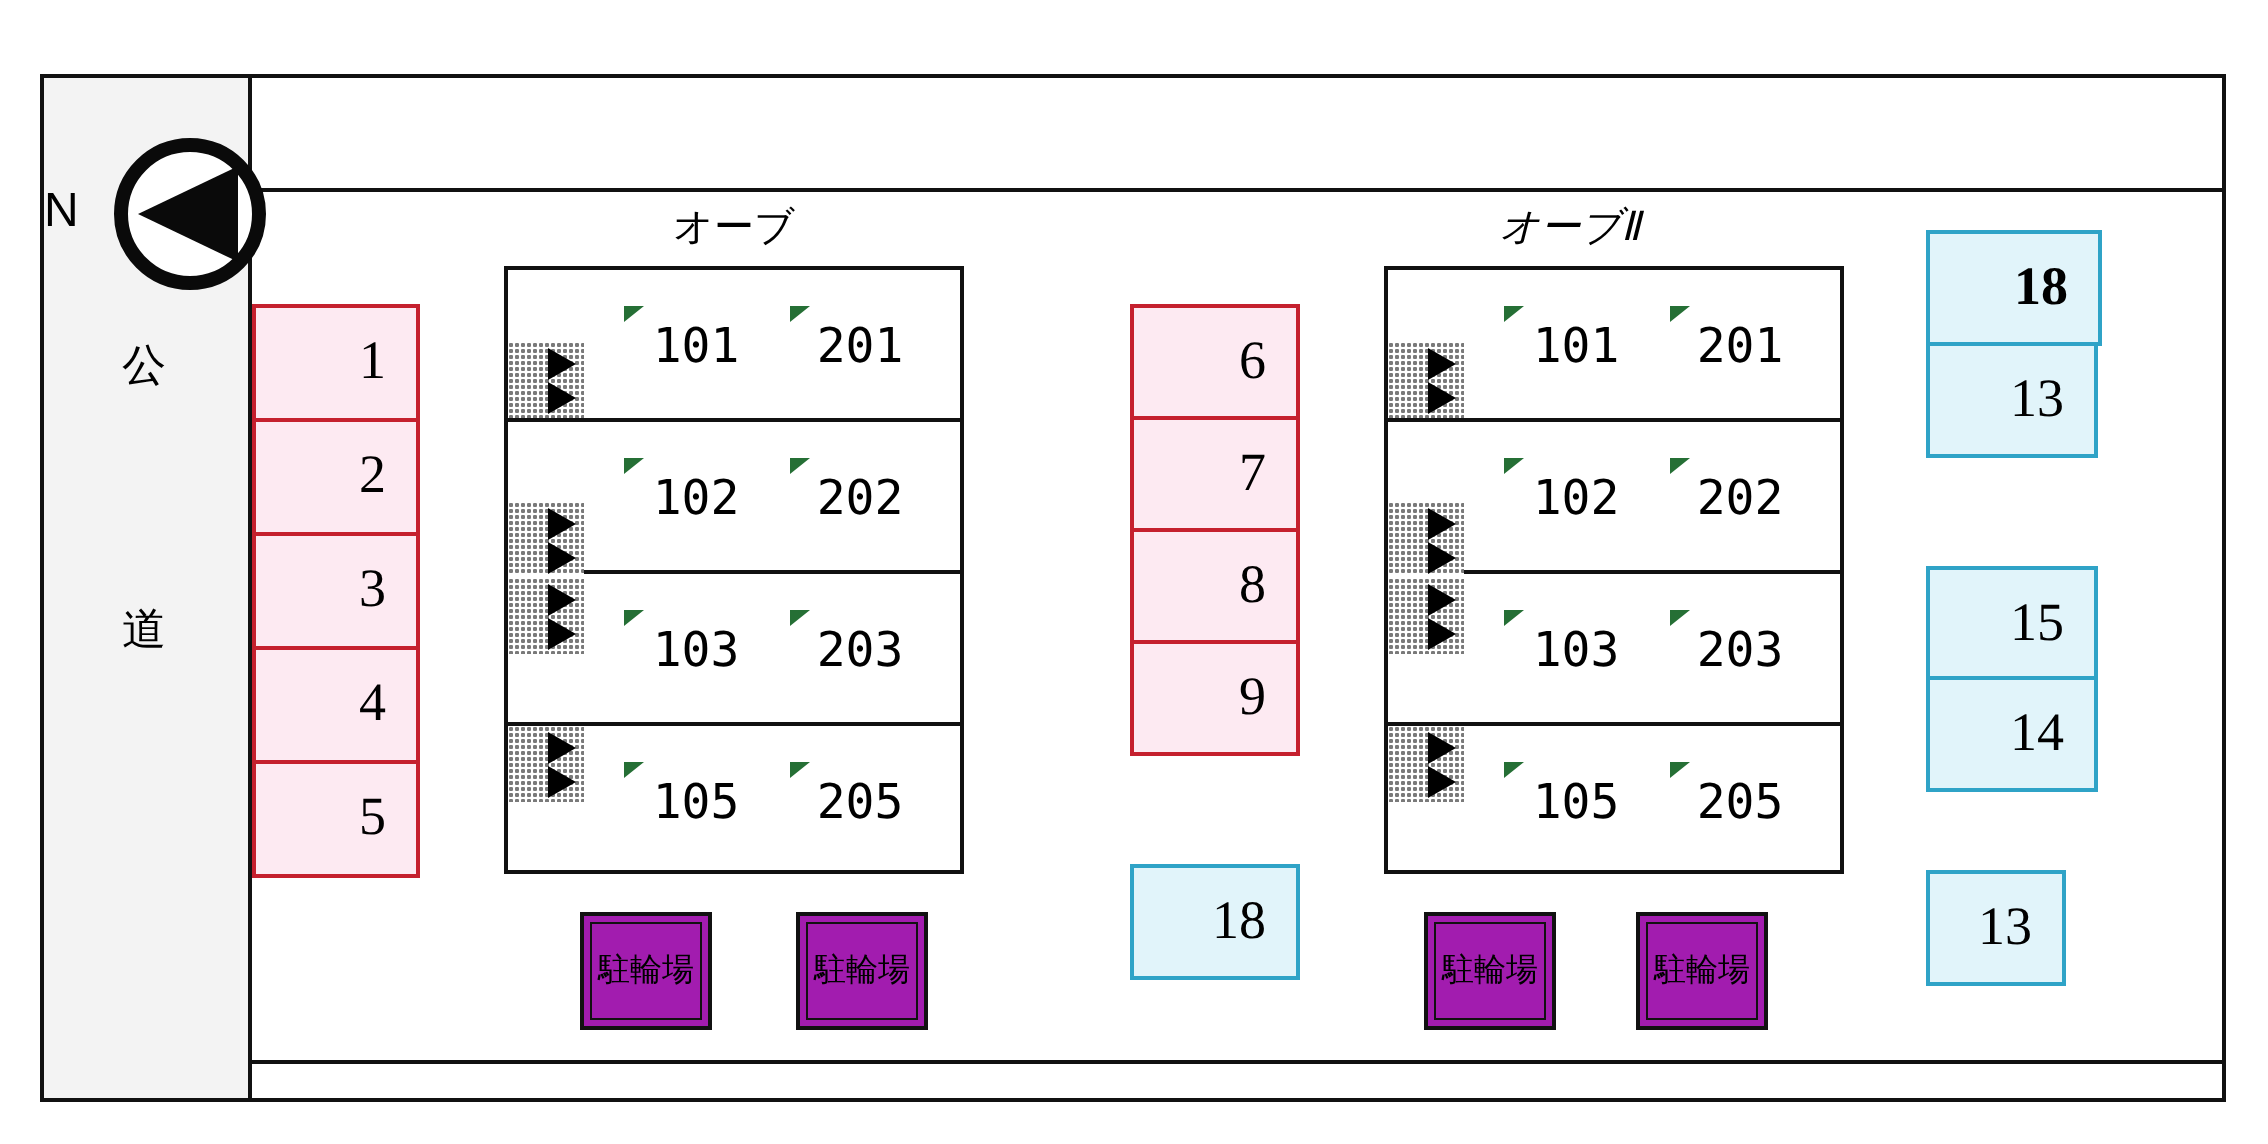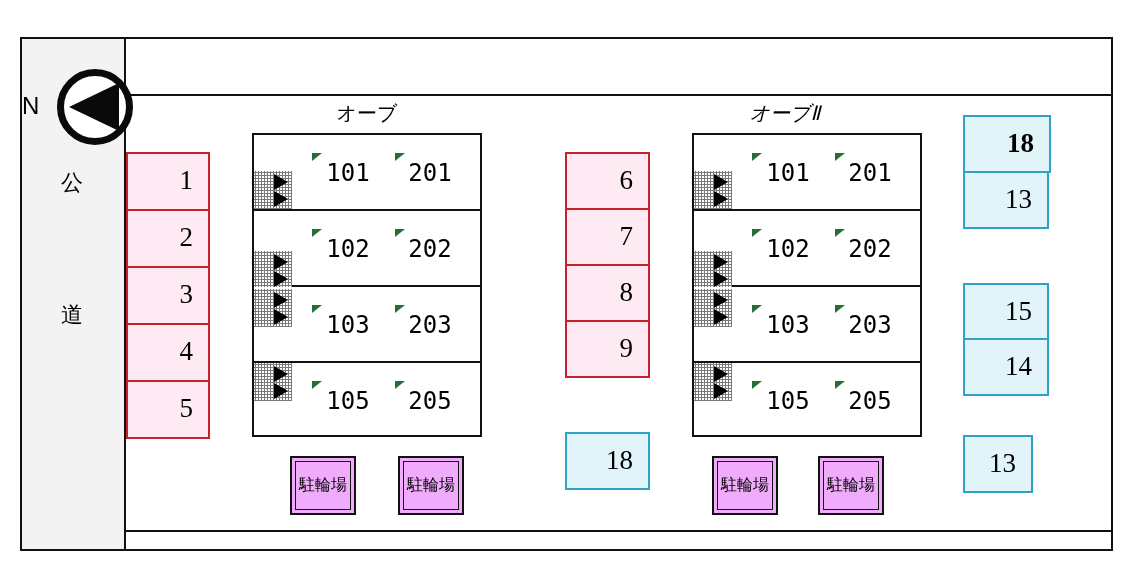--- a/index.html
+++ b/index.html
@@ -36,21 +36,21 @@
   .room-num{position:absolute;width:60px;text-align:center;font-size:24px;line-height:24px;
             font-family:"DejaVu Sans Mono", monospace;}
   .gmark{position:absolute;width:0;height:0;border-top:8px solid #256f35;border-right:10px solid transparent;}
   .door{position:absolute;left:0;width:38px;background-color:#fff;
         background-image:radial-gradient(#7a7a7a 1px, transparent 1.2px);background-size:3px 3px;}
   .dtri{position:absolute;left:20px;width:0;height:0;border-left:14px solid #000;
         border-top:8px solid transparent;border-bottom:8px solid transparent;}
   .dtri.t1{top:3px;} .dtri.t2{top:20px;}
 
   
-  .bike{top:456px;width:66px;height:59px;border:2px solid #111;background:#f0abfc;padding:3px;}
+  .bike{top:456px;width:66px;height:59px;border:2px solid #111;background:#a21caf;padding:3px;}
   .bike .inner{width:100%;height:100%;border:1px solid #111;display:flex;align-items:center;
                justify-content:center;font-size:16px;white-space:nowrap;}
 </style>
 </head>
 <body>
 
 <div class="canvas">
 
   <div class="abs outer"></div>
 

